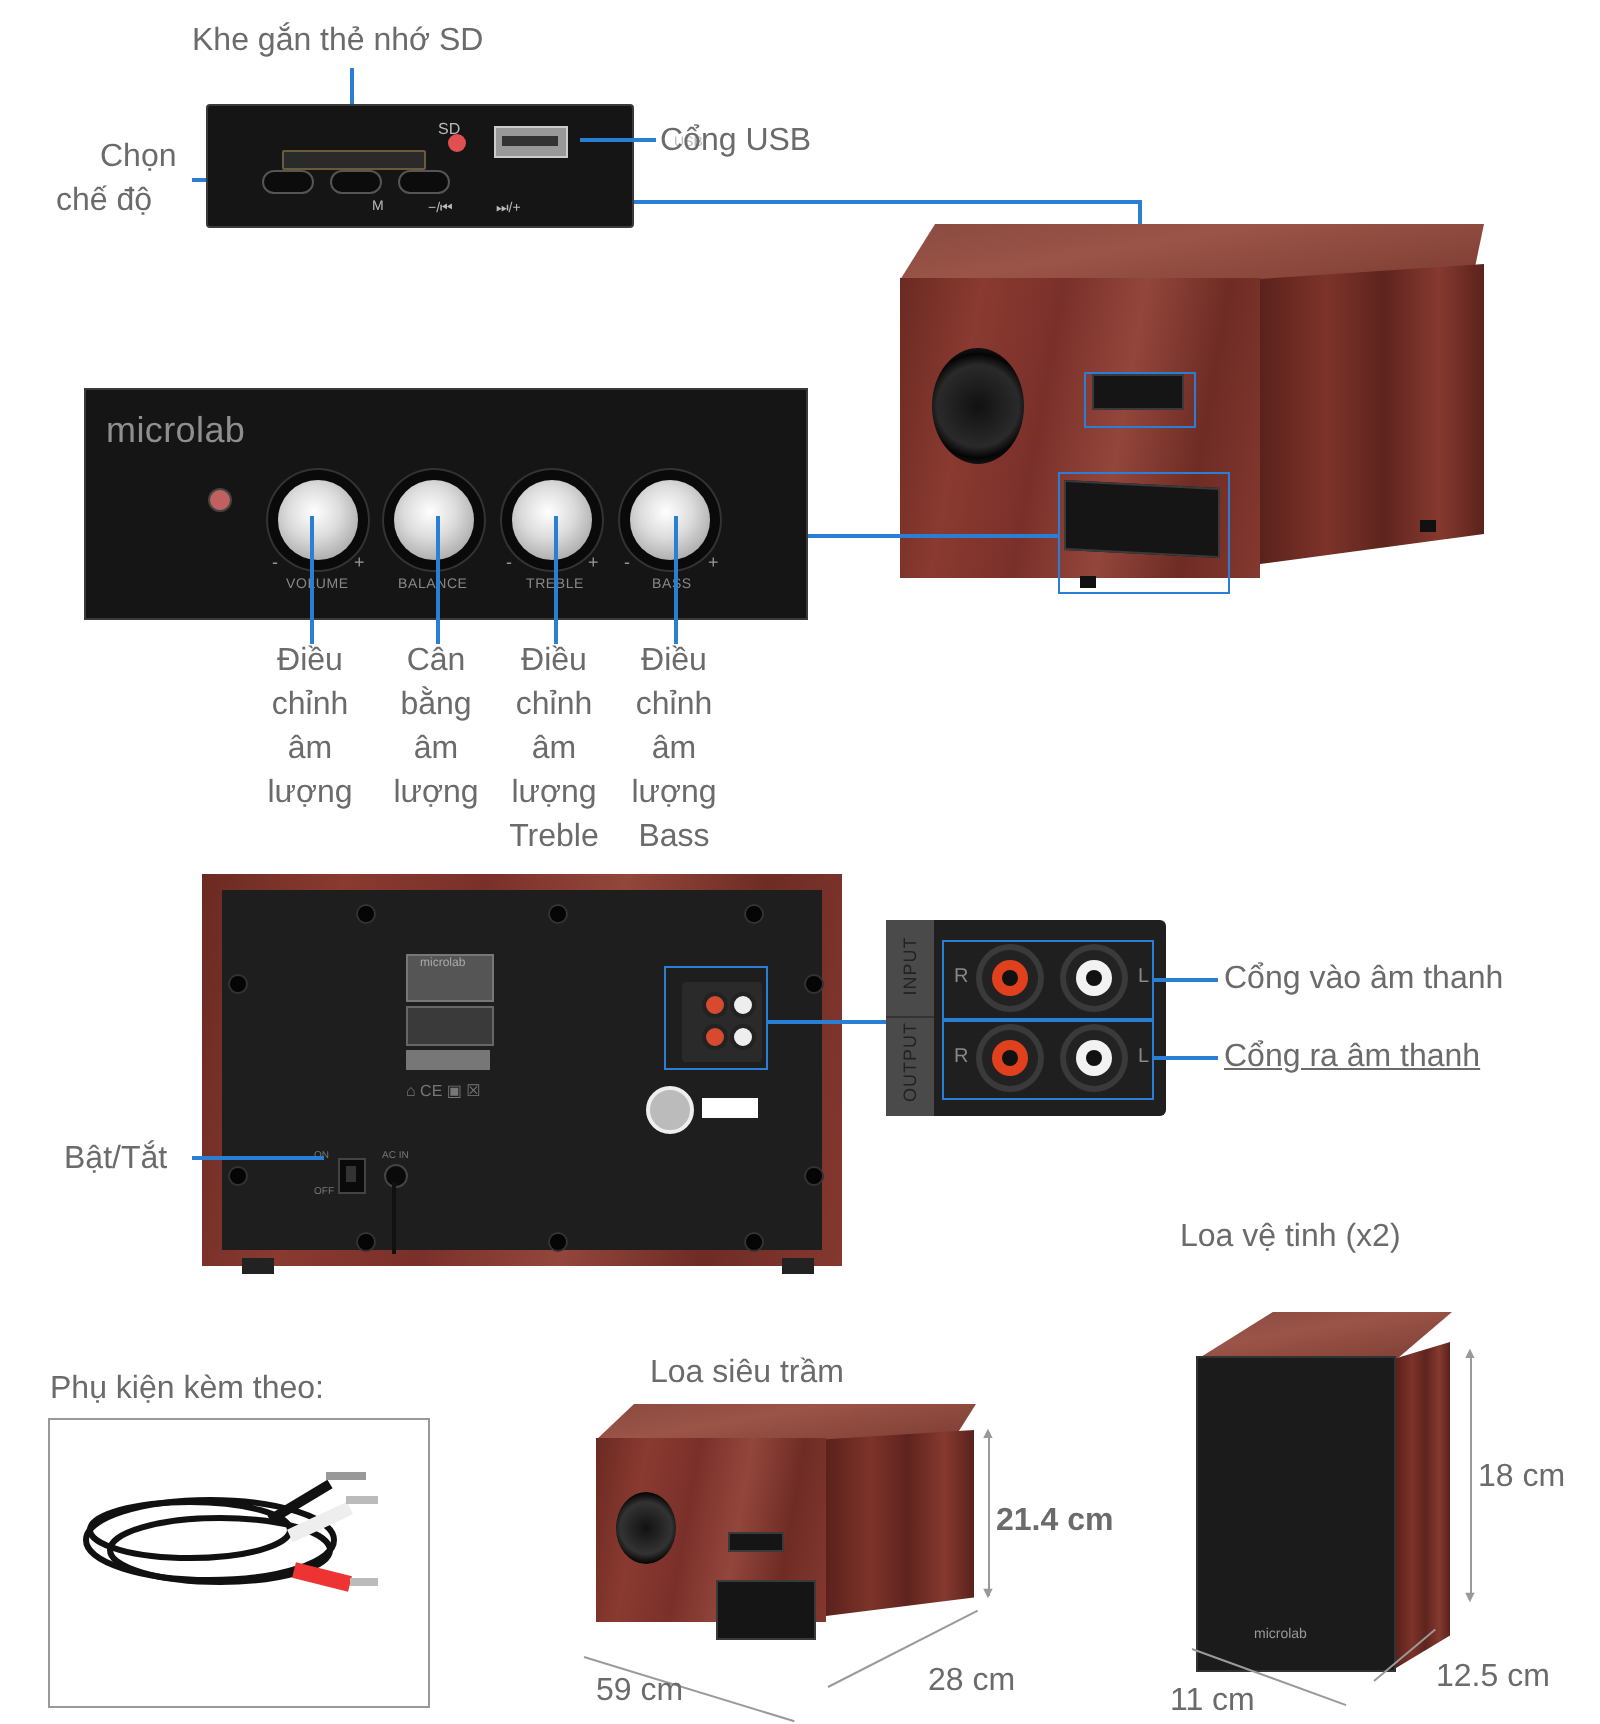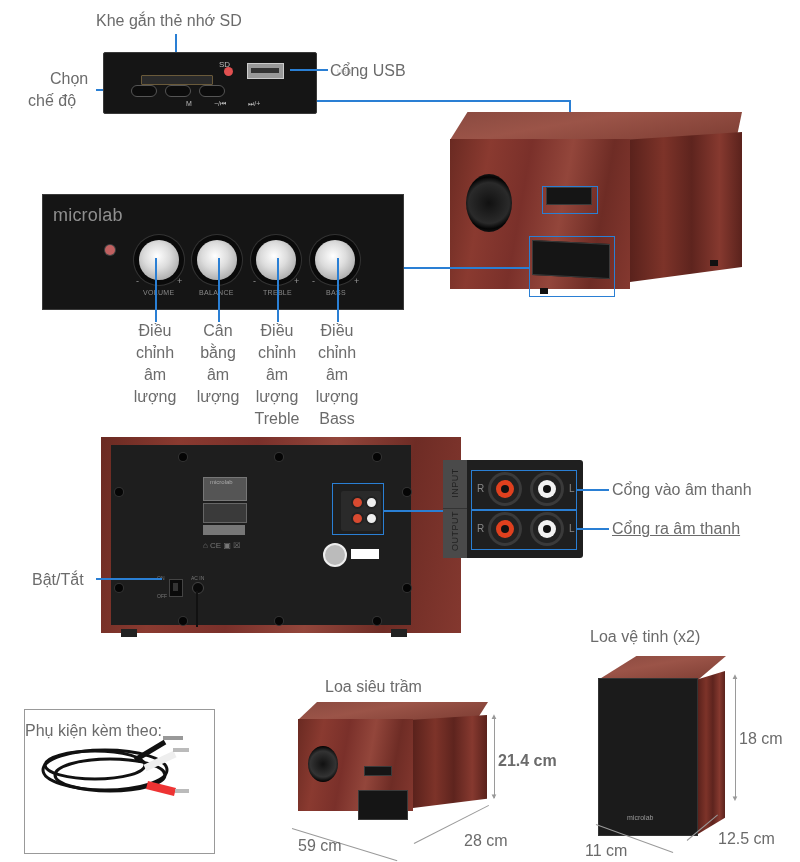--- a/index.html
+++ b/index.html
@@ -117,21 +117,21 @@
     <div>Treble</div>
 </div>
 <div class="abs" style="left:307px;top:320px;width:60px;text-align:center;font-size:16px;line-height:22px;color:#6b6b6b;">
   <div>Điều</div>
     <div>chỉnh</div>
     <div>âm</div>
     <div>lượng</div>
     <div>Bass</div>
 </div>
 
-<div class="abs wood" style="left:101px;top:437px;width:320px;height:196px;padding-left:40px;">
+<div class="abs wood" style="left:101px;top:437px;width:320px;height:196px;">
   <div class="abs" style="left:10px;top:8px;width:300px;height:180px;background:#1e1e1e;">
     <div class="screw" style="left:68px;top:8px;"></div>
     <div class="screw" style="left:164px;top:8px;"></div>
     <div class="screw" style="left:262px;top:8px;"></div>
     <div class="screw" style="left:4px;top:43px;"></div>
     <div class="screw" style="left:292px;top:43px;"></div>
     <div class="screw" style="left:4px;top:139px;"></div>
     <div class="screw" style="left:292px;top:139px;"></div>
     <div class="screw" style="left:68px;top:172px;"></div>
     <div class="screw" style="left:164px;top:172px;"></div>
@@ -196,21 +196,21 @@
     </div>
   <div class="abs" style="left:126px;top:63px;font-size:10px;color:#888;">L</div>
 </div>
 <div class="box" style="left:471px;top:470px;width:106px;height:40px;"></div>
 <div class="box" style="left:471px;top:510px;width:106px;height:40px;"></div>
 <div class="line" style="left:577px;top:489px;width:32px;height:1.5px;"></div>
 <div class="line" style="left:577px;top:528px;width:32px;height:1.5px;"></div>
 <div class="lbl" style="left:612px;top:479px;">Cổng vào âm thanh</div>
 <div class="lbl" style="left:612px;top:518px;text-decoration:underline;">Cổng ra âm thanh</div>
 
-<div class="lbl" style="left:25px;top:684px;margin-top:36px;">Phụ kiện kèm theo:</div>
+<div class="lbl" style="left:25px;top:684px;">Phụ kiện kèm theo:</div>
 <div class="abs" style="left:24px;top:709px;width:191px;height:145px;border:1px solid #999;box-sizing:border-box;">
   <svg class="abs" style="left:10px;top:20px;" width="170" height="80" viewBox="0 0 170 80">
     <ellipse cx="70" cy="40" rx="62" ry="20" fill="none" stroke="#111" stroke-width="3"></ellipse>
     <ellipse cx="75" cy="45" rx="55" ry="16" fill="none" stroke="#111" stroke-width="3"></ellipse>
     <ellipse cx="60" cy="35" rx="50" ry="14" fill="none" stroke="#111" stroke-width="3"></ellipse>
     <path d="M100 30 L130 12" stroke="#111" stroke-width="5"></path>
     <rect x="128" y="6" width="20" height="4" fill="#999"></rect>
     <path d="M110 38 L140 24" stroke="#eee" stroke-width="7"></path>
     <rect x="138" y="18" width="16" height="4" fill="#bbb"></rect>
     <path d="M112 55 L140 62" stroke="#e33" stroke-width="8"></path>
@@ -229,21 +229,21 @@
 </div>
 <div class="arrow" style="left:494px;top:716px;width:1px;height:82px;"></div>
 <div class="abs" style="left:490px;top:712px;font-size:8px;color:#999;">▲</div>
 <div class="abs" style="left:490px;top:792px;font-size:8px;color:#999;">▼</div>
 <div class="lbl" style="left:498px;top:750px;font-weight:bold;">21.4 cm</div>
 <div class="arrow" style="left:292px;top:828px;width:110px;height:1px;transform:rotate(17deg);transform-origin:left;"></div>
 <div class="lbl" style="left:298px;top:835px;">59 cm</div>
 <div class="arrow" style="left:414px;top:843px;width:84px;height:1px;transform:rotate(-27deg);transform-origin:left;"></div>
 <div class="lbl" style="left:464px;top:830px;">28 cm</div>
 
-<div class="lbl" style="left:590px;top:626px;">Loa vệ tinh (x2)</div>
+<div class="lbl" style="left:590px;top:608px;">Loa vệ tinh (x2)</div>
 <div class="abs" style="left:598px;top:656px;width:130px;height:180px;">
   <div class="abs wood-top" style="left:0;top:0;width:128px;height:24px;clip-path:polygon(0 100%,30% 0,100% 0,78% 100%);"></div>
   <div class="abs grille" style="left:0;top:22px;width:100px;height:158px;border:1px solid #333;box-sizing:border-box;">
     <div class="abs" style="left:28px;top:135px;font-size:7px;color:#999;">microlab</div>
   </div>
   <div class="abs wood-side" style="left:100px;top:15px;width:27px;height:163px;clip-path:polygon(0 5%,100% 0,100% 90%,0 100%);"></div>
 </div>
 <div class="arrow" style="left:735px;top:678px;width:1px;height:120px;"></div>
 <div class="abs" style="left:731px;top:672px;font-size:8px;color:#999;">▲</div>
 <div class="abs" style="left:731px;top:794px;font-size:8px;color:#999;">▼</div>

